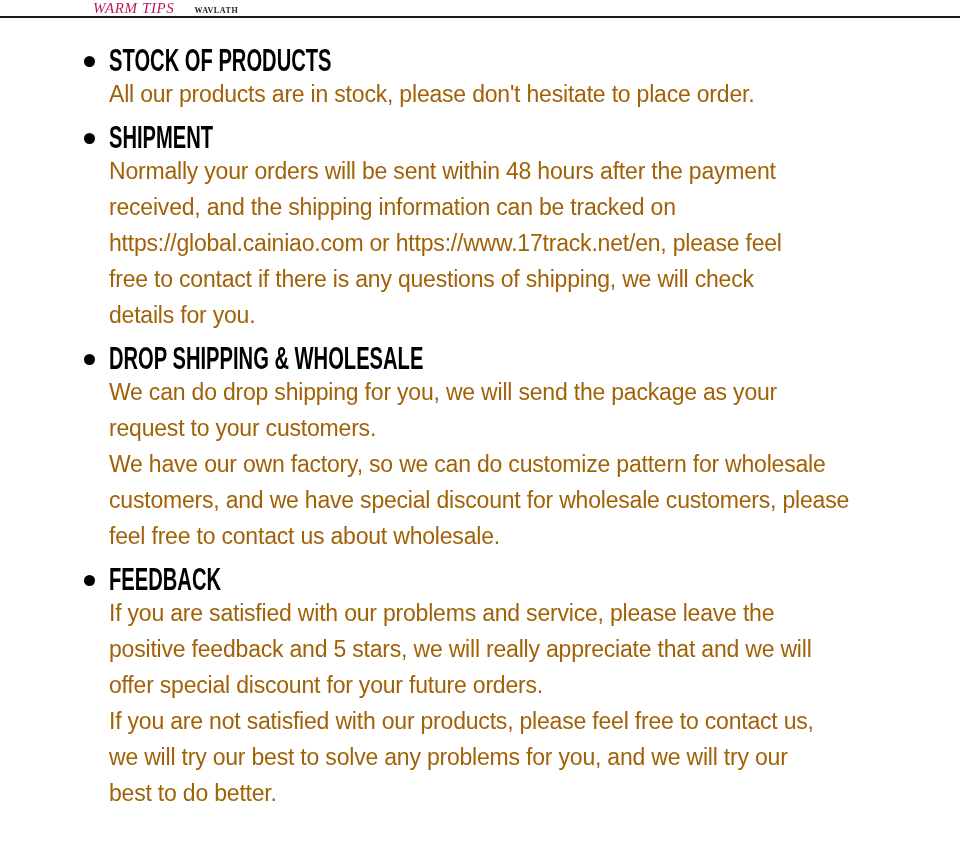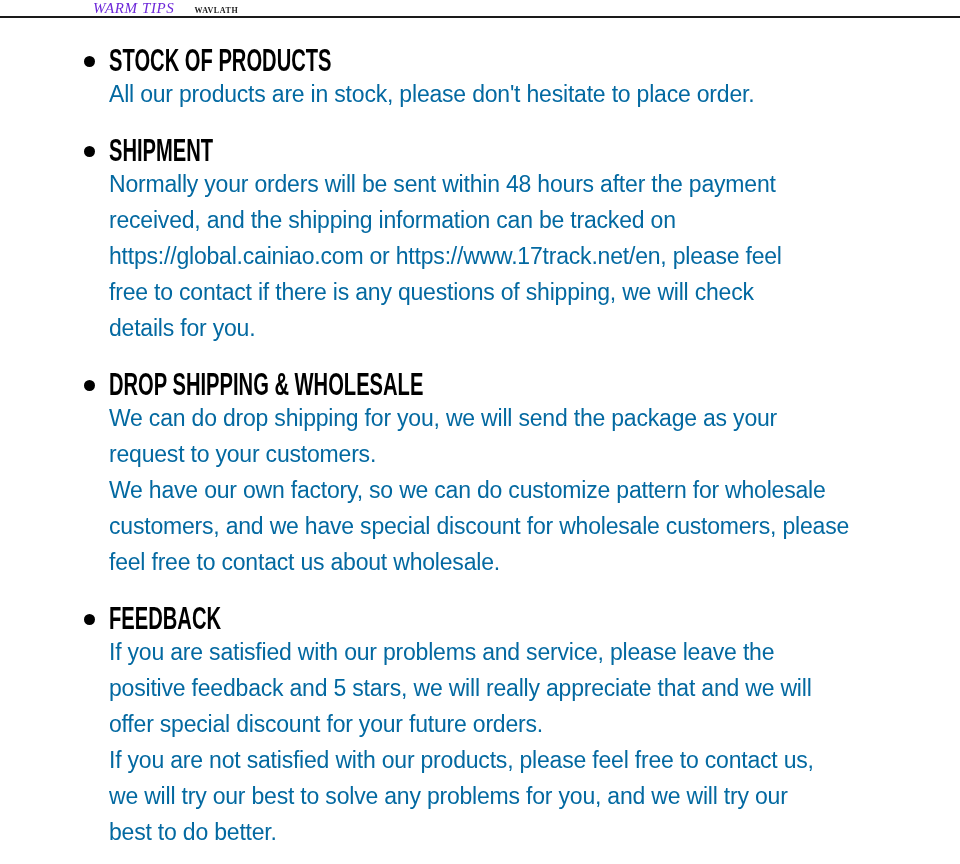--- a/index.html
+++ b/index.html
@@ -24,39 +24,39 @@
     padding-left: 93px;
     display: flex;
     align-items: baseline;
     white-space: nowrap;
   }
   .page-title {
     font-family: "Liberation Serif", serif;
     font-style: italic;
     font-size: 15px;
     letter-spacing: 0.6px;
-    color: #6d28d9;
+    color: #be185d;
     line-height: 16px;
   }
   .page-brand {
     font-family: "Liberation Serif", serif;
     font-size: 8px;
     font-weight: bold;
     letter-spacing: 0.6px;
     color: #1a1a1a;
     margin-left: 20px;
   }
   
   .content {
     box-sizing: border-box;
     padding: 26px 28px 0 109px;
   }
   .section {
     position: relative;
-    margin-top: 22px;
+    margin-top: 9px;
   }
   .section:first-child {
     margin-top: 0;
   }
   .bullet {
     position: absolute;
     left: -25px;
     top: 12px;
     width: 11px;
     height: 11px;
@@ -71,21 +71,21 @@
     color: #000000;
     letter-spacing: 0;
     transform: scaleX(0.63);
     transform-origin: left center;
     white-space: nowrap;
   }
   .section-body {
     font-size: 23px;
     line-height: 36px;
     letter-spacing: -0.2px;
-    color: #0369a1;
+    color: #a16207;
     white-space: pre-line;
   }
 </style>
 </head>
 <body>
 
 <div class="page-header">
   <span class="page-title">WARM TIPS</span>
   <span class="page-brand">WAVLATH</span>
 </div>

